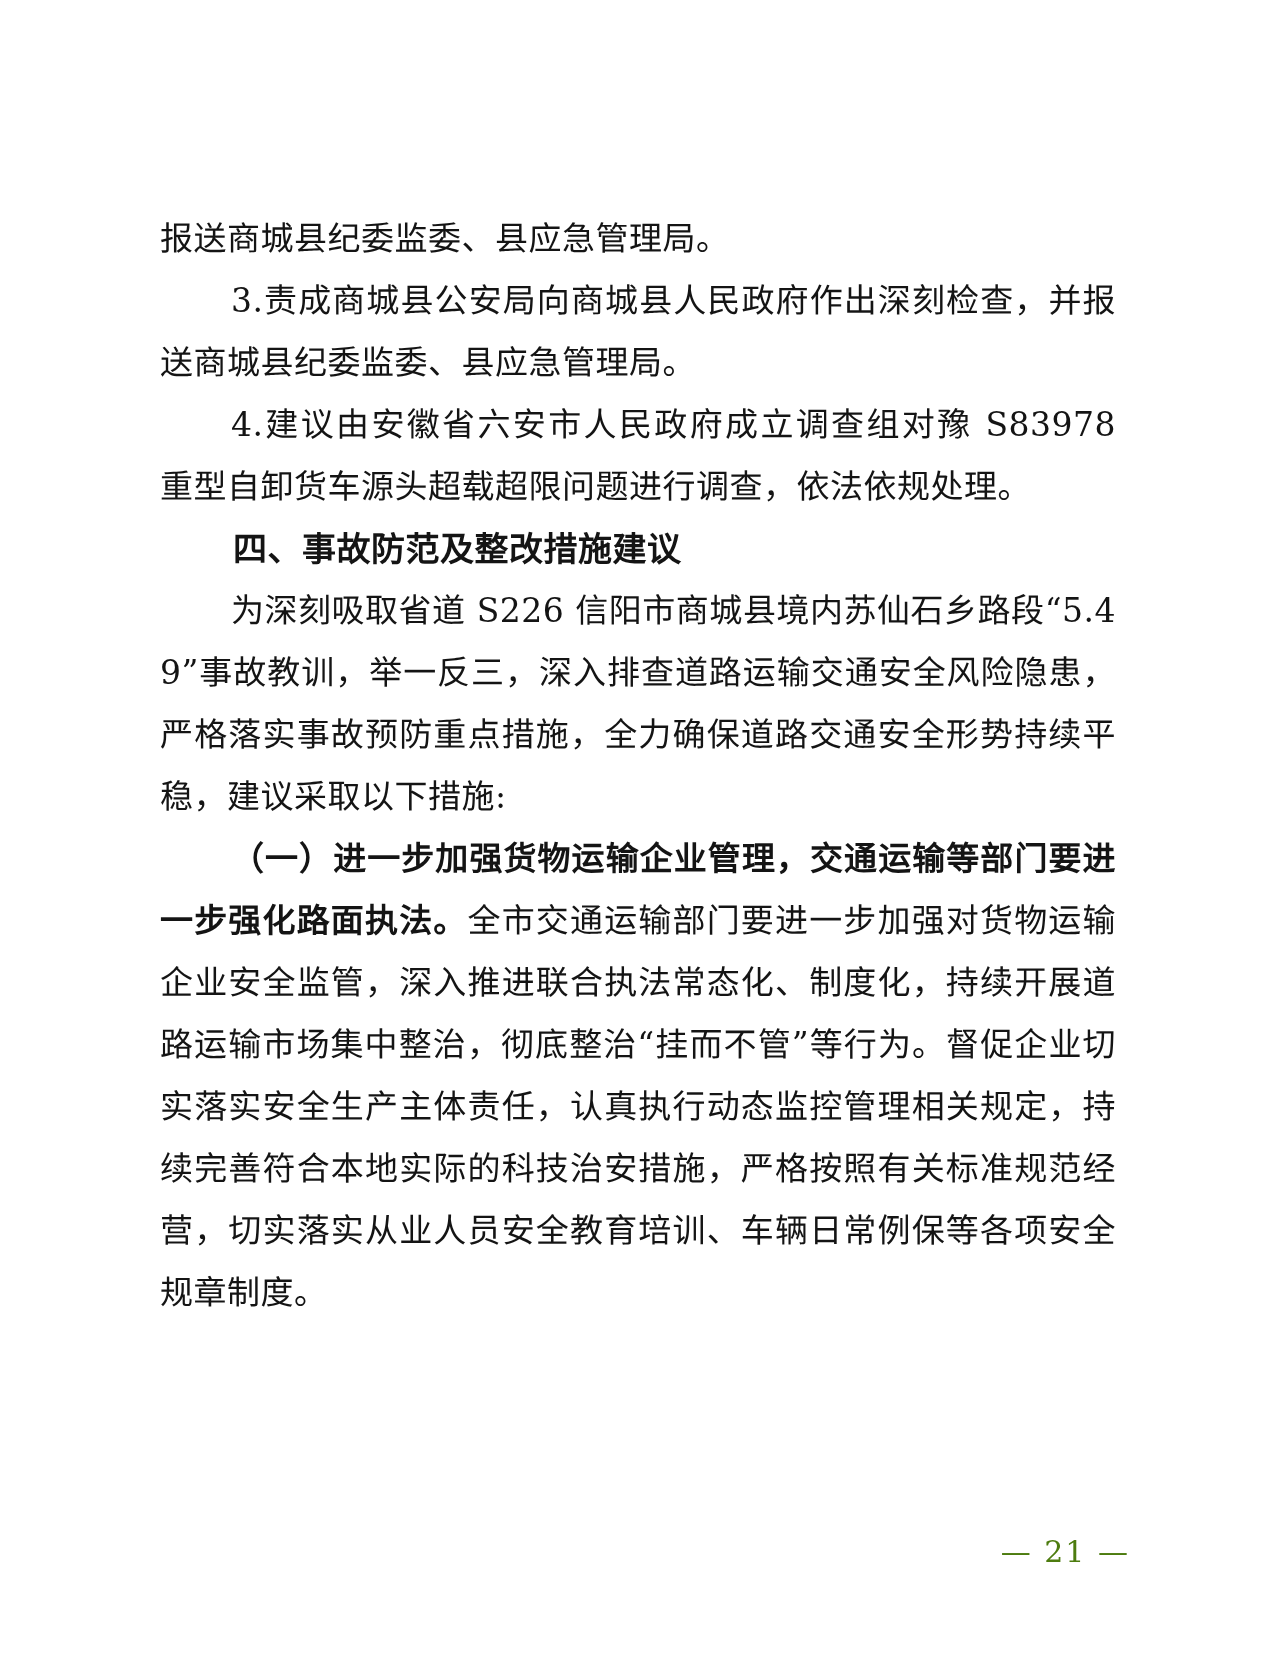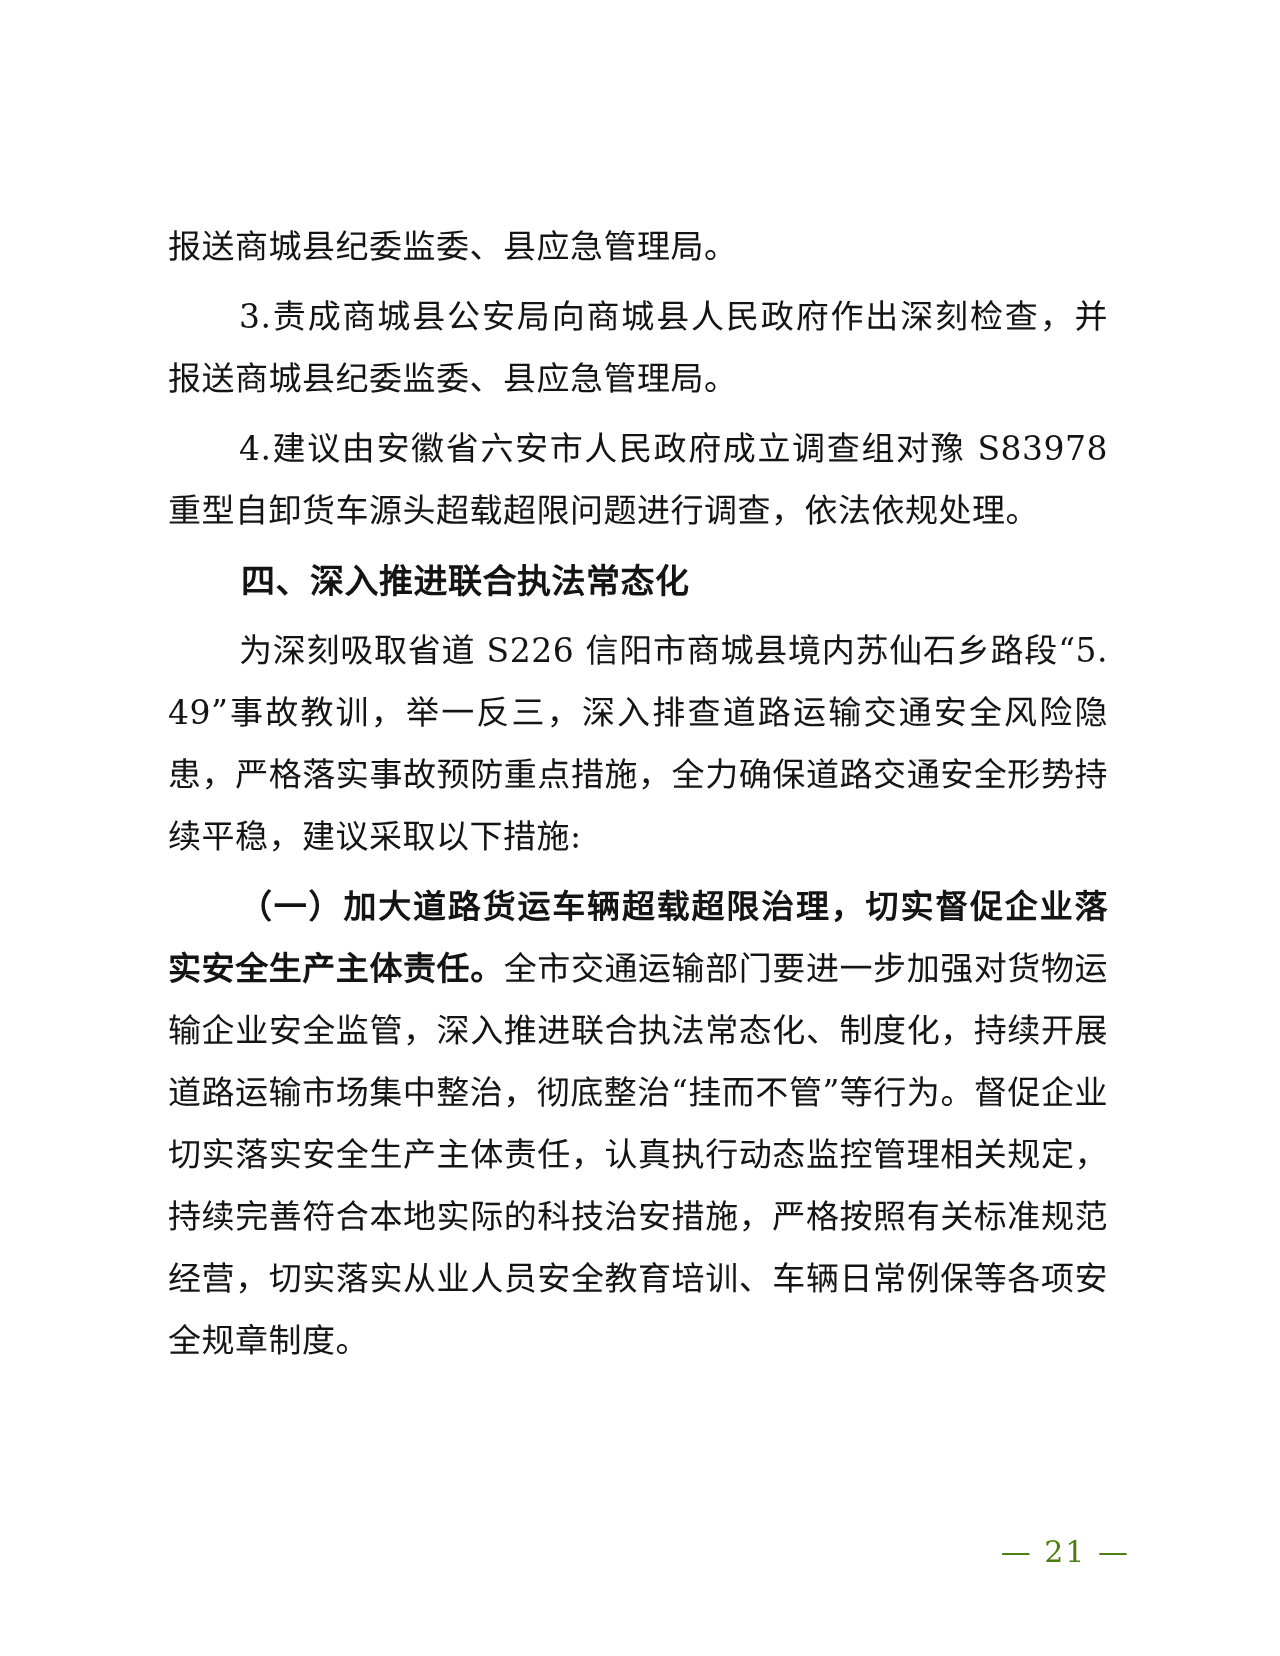--- a/index.html
+++ b/index.html
@@ -17,21 +17,21 @@
     font-family: "DejaVu Serif", "Liberation Serif", serif;
     overflow: hidden;
   }
   .text-block {
     position: absolute;
     left: 160px;
     top: 208px;
     width: 956px;
   }
   .para {
-    margin: 8px;
+    margin: 0;
     font-size: 33px;
     line-height: 62px;
     text-align: justify;
     text-align-last: left;
     letter-spacing: 0.5px;
     word-break: break-all;
   }
   .para.indent {
     text-indent: 2.15em;
   }
@@ -57,23 +57,23 @@
 
 <div class="page">
   <div class="text-block">
 
     <p class="para"><span>报送商城县纪委监委、县应急管理局。</span></p>
 
     <p class="para indent"><span>3.责成商城县公安局向商城县人民政府作出深刻检查，并报送商城县纪委监委、县应急管理局。</span></p>
 
     <p class="para indent"><span>4.建议由安徽省六安市人民政府成立调查组对豫 S83978 重型自卸货车源头超载超限问题进行调查，依法依规处理。</span></p>
 
-    <p class="para indent heading"><span>四、深入推进联合执法常态化</span></p>
+    <p class="para indent heading"><span>四、事故防范及整改措施建议</span></p>
 
     <p class="para indent"><span>为深刻吸取省道 S226 信阳市商城县境内苏仙石乡路段“5.49”事故教训，举一反三，深入排查道路运输交通安全风险隐患，严格落实事故预防重点措施，全力确保道路交通安全形势持续平稳，建议采取以下措施:</span></p>
 
-    <p class="para indent"><span class="lead-bold">（一）加大道路货运车辆超载超限治理，切实督促企业落实安全生产主体责任。</span><span>全市交通运输部门要进一步加强对货物运输企业安全监管，深入推进联合执法常态化、制度化，持续开展道路运输市场集中整治，彻底整治“挂而不管”等行为。督促企业切实落实安全生产主体责任，认真执行动态监控管理相关规定，持续完善符合本地实际的科技治安措施，严格按照有关标准规范经营，切实落实从业人员安全教育培训、车辆日常例保等各项安全规章制度。</span></p>
+    <p class="para indent"><span class="lead-bold">（一）进一步加强货物运输企业管理，交通运输等部门要进一步强化路面执法。</span><span>全市交通运输部门要进一步加强对货物运输企业安全监管，深入推进联合执法常态化、制度化，持续开展道路运输市场集中整治，彻底整治“挂而不管”等行为。督促企业切实落实安全生产主体责任，认真执行动态监控管理相关规定，持续完善符合本地实际的科技治安措施，严格按照有关标准规范经营，切实落实从业人员安全教育培训、车辆日常例保等各项安全规章制度。</span></p>
 
 
   </div>
 
   <div class="page-footer">— 21 —</div>
 </div>
 
 </body></html>

